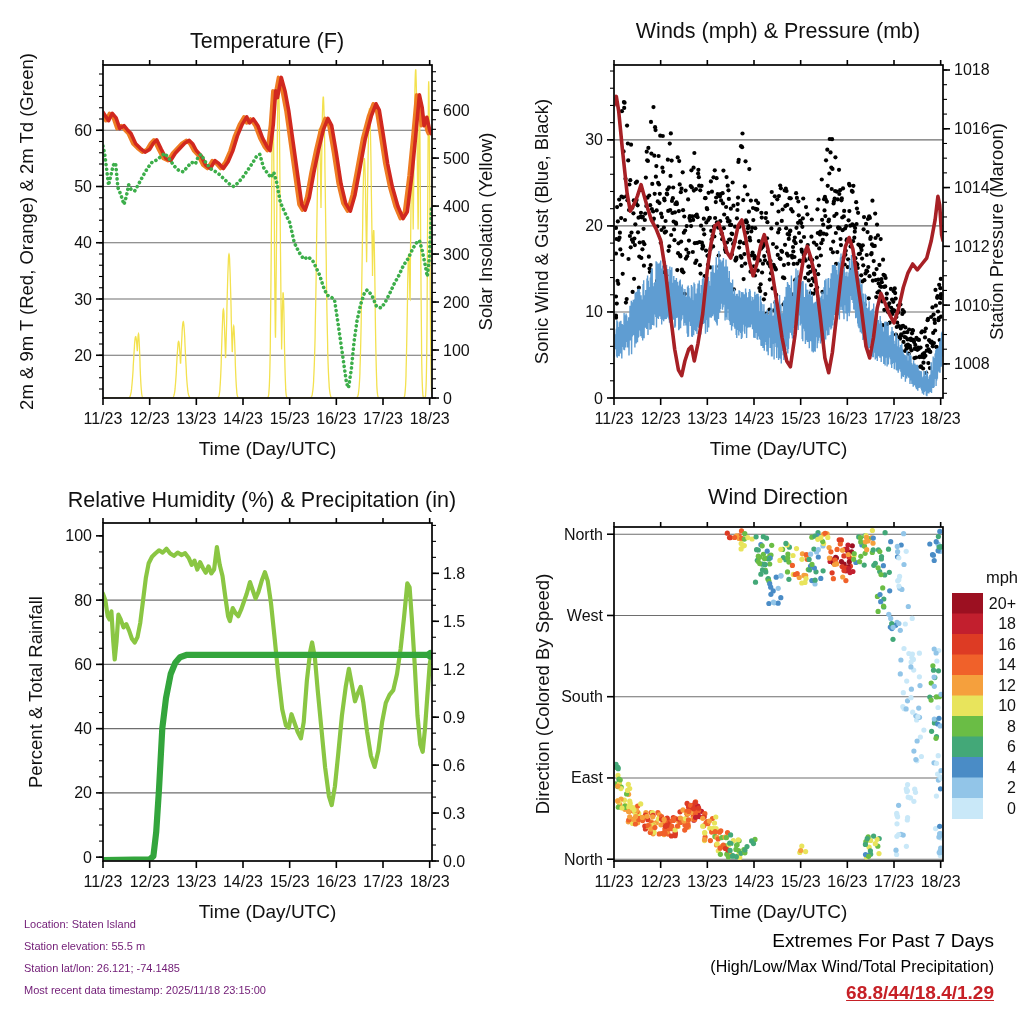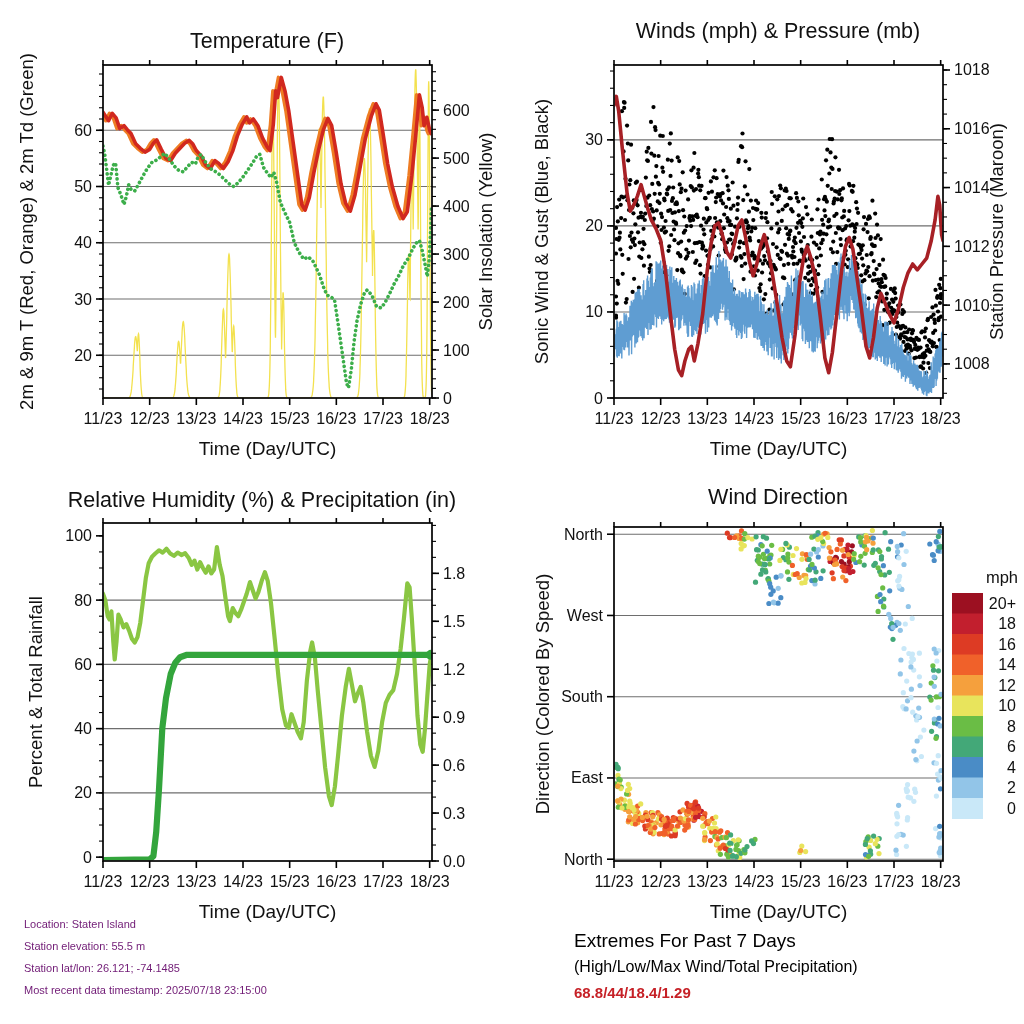--- a/index.html
+++ b/index.html
@@ -1,23 +1,23 @@
 <!DOCTYPE html>
 <html><head>
 <meta charset="utf-8">
 <style>
   html,body{margin:0;padding:0;background:#fff;}
   .stage{position:relative;width:1024px;height:1024px;background:#fff;overflow:hidden;
          font-family:"Liberation Sans",sans-serif;color:#111;}
   #charts{position:absolute;left:0;top:0;}
   .floc{position:absolute;left:24px;top:913px;font-size:11px;line-height:22px;color:#701a75;}
-  .fext{position:absolute;left:574px;top:928px;width:420px;text-align:left;color:#000;}
+  .fext{position:absolute;left:574px;top:928px;width:420px;text-align:right;color:#000;}
   .fext .l1{font-size:19px;line-height:26px;}
   .fext .l2{font-size:16px;line-height:26px;}
-  .fext .vals{font-size:15px;line-height:26px;font-weight:bold;}
+  .fext .vals{font-size:19px;line-height:26px;font-weight:bold;text-decoration:underline;}
   svg text{font-family:"Liberation Sans",sans-serif;fill:#111;}
 </style>
 </head>
 <body>
 
 <div class="stage">
   <svg id="charts" width="1024" height="1024">
       <g>
         <clipPath id="clip0">
           <rect x="103.5" y="65.5" width="328" height="332"></rect>
@@ -1931,20 +1931,20 @@
           <text x="1016" y="793.25" text-anchor="end" font-size="16px">2</text>
           <rect x="952" y="798" width="31" height="21" fill="#c9e8f8"></rect>
           <text x="1016" y="813.75" text-anchor="end" font-size="16px">0</text>
         </g>
       </g>
     </svg>
   <div class="floc">
     <div>Location: Staten Island</div>
     <div>Station elevation: 55.5 m</div>
     <div>Station lat/lon: 26.121; -74.1485</div>
-    <div>Most recent data timestamp: 2025/07/18 23:15:00</div>
+    <div>Most recent data timestamp: 2025/11/18 23:15:00</div>
   </div>
   <div class="fext">
     <div class="l1">Extremes For Past 7 Days</div>
     <div class="l2">(High/Low/Max Wind/Total Precipitation)</div>
     <div class="vals" style="color: rgb(198, 32, 38);">68.8/44/18.4/1.29</div>
   </div>
 </div>
 
 </body></html>

